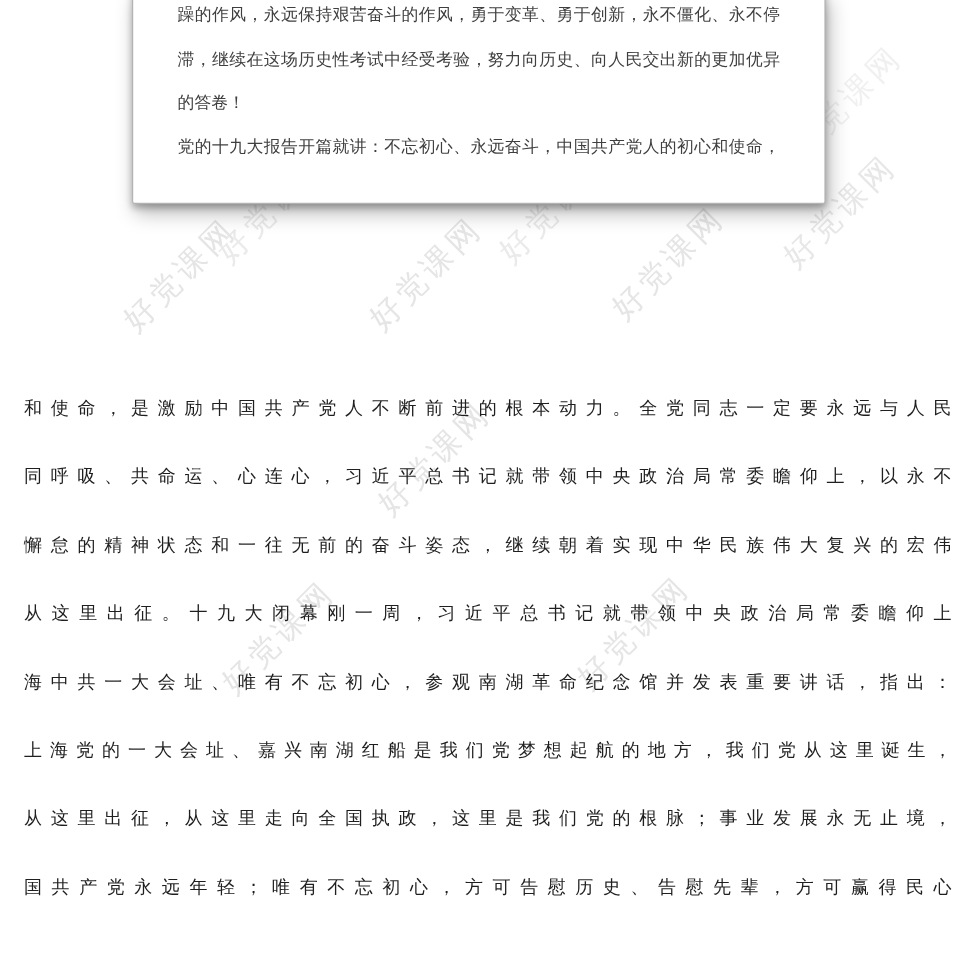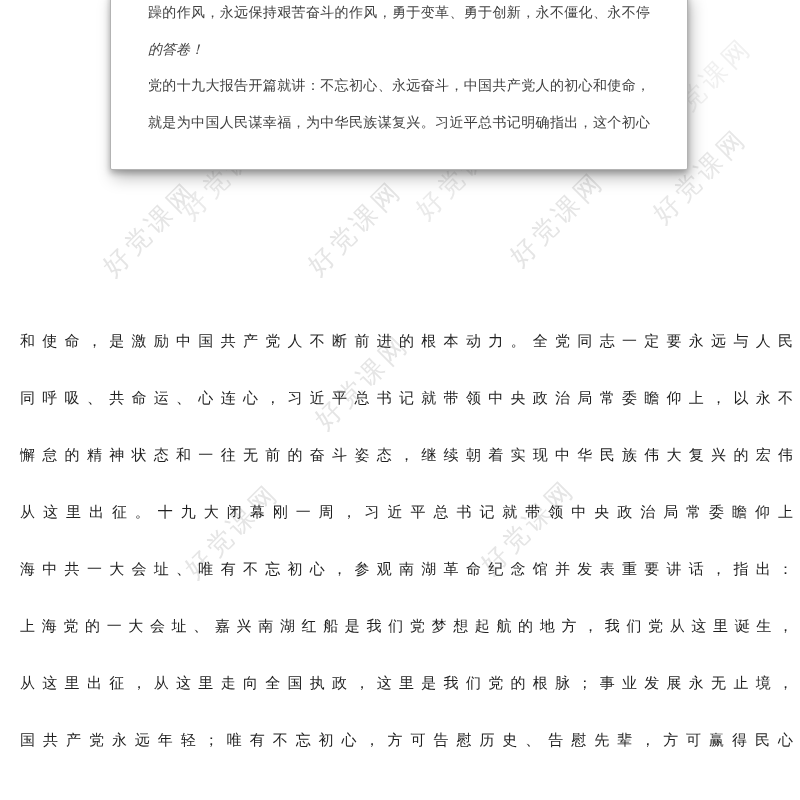--- a/index.html
+++ b/index.html
@@ -74,21 +74,20 @@
     height: 36.6px;
     line-height: 36.6px;
     font-size: 14px;
     text-align: justify;
     text-align-last: justify;
     text-justify: inter-character;
     white-space: nowrap;
   }
   .page-card .line.short {
     text-align-last: left;
-    font-style: italic;
   }
 </style>
 </head>
 <body>
 
 <div class="stage">
 
   <div class="wm-layer" id="wm-layer">
       <span class="wm" style="left: 705px; top: 85px; color: rgb(229, 229, 229); opacity: 0.55;">好党课网</span>
       <span class="wm" style="left: 228px; top: 172px; color: rgb(229, 229, 229); opacity: 0.8;">好党课网</span>
@@ -108,18 +107,18 @@
     <div class="line">懈怠的精神状态和一往无前的奋斗姿态，继续朝着实现中华民族伟大复兴的宏伟</div>
     <div class="line">从这里出征。十九大闭幕刚一周，习近平总书记就带领中央政治局常委瞻仰上</div>
     <div class="line">海中共一大会址、唯有不忘初心，参观南湖革命纪念馆并发表重要讲话，指出：</div>
     <div class="line">上海党的一大会址、嘉兴南湖红船是我们党梦想起航的地方，我们党从这里诞生，</div>
     <div class="line">从这里出征，从这里走向全国执政，这里是我们党的根脉；事业发展永无止境，</div>
     <div class="line">国共产党永远年轻；唯有不忘初心，方可告慰历史、告慰先辈，方可赢得民心</div>
   </div>
 
   <div class="page-card">
     <div class="line">躁的作风，永远保持艰苦奋斗的作风，勇于变革、勇于创新，永不僵化、永不停</div>
+    <div class="line">滞，继续在这场历史性考试中经受考验，努力向历史、向人民交出新的更加优异</div>
     <div class="line short">的答卷！</div>
     <div class="line">党的十九大报告开篇就讲：不忘初心、永远奋斗，中国共产党人的初心和使命，</div>
-    <div class="line">就是为中国人民谋幸福，为中华民族谋复兴。习近平总书记明确指出，这个初心</div>
   </div>
 
 </div>
 
 </body></html>

